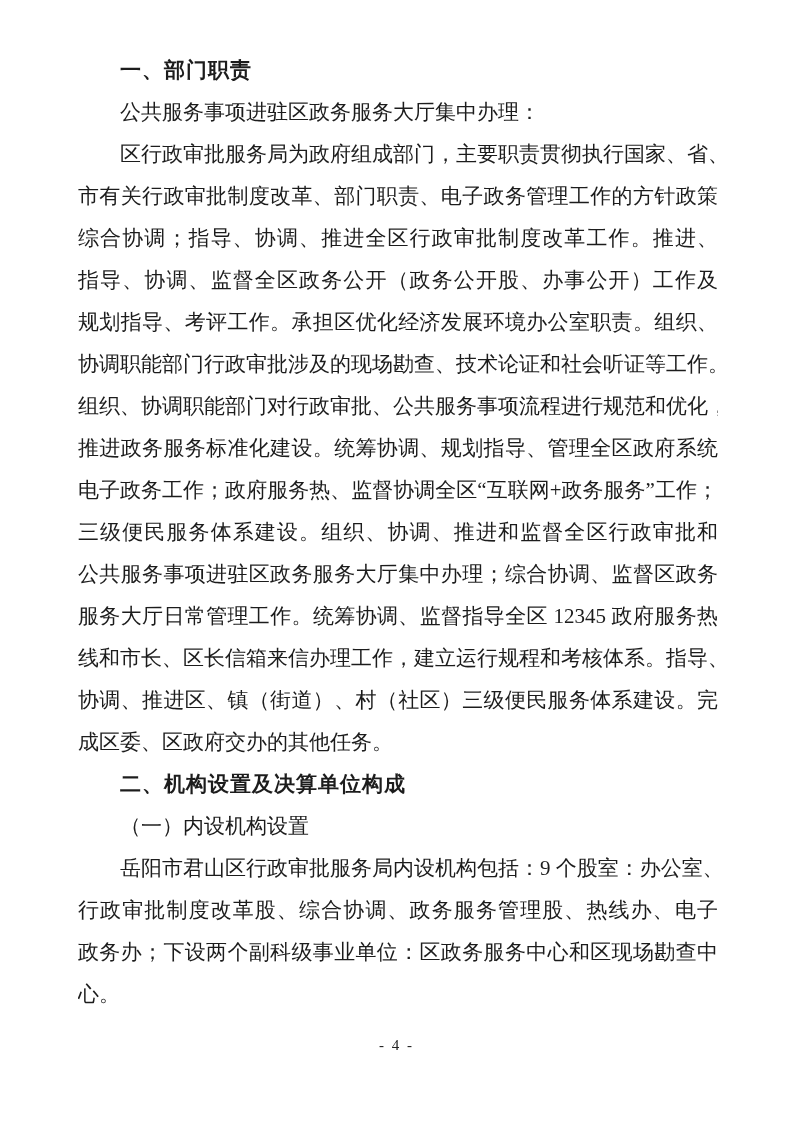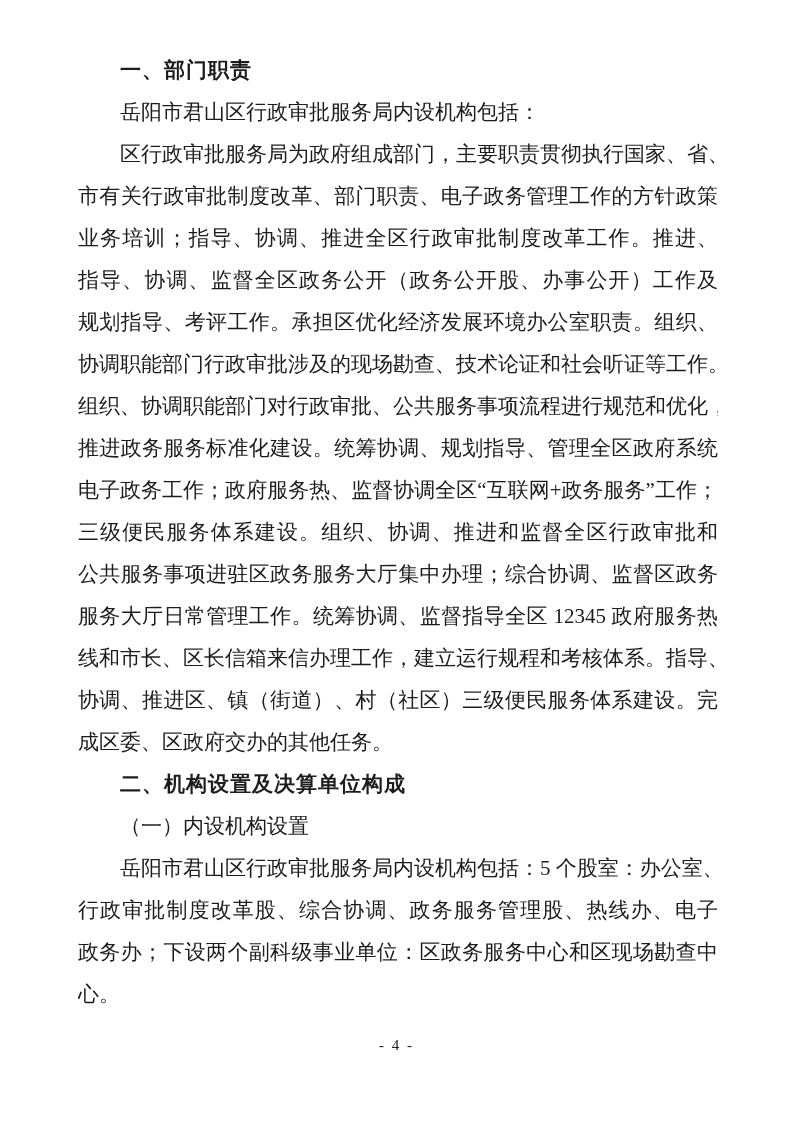--- a/index.html
+++ b/index.html
@@ -50,39 +50,39 @@
     color: #222222;
     letter-spacing: 2px;
   }
 </style>
 </head>
 <body>
 
 <div class="page">
   <main class="doc-body" id="doc-body">
       <div class="line heading indent no-justify">一、部门职责</div>
-      <div class="line indent no-justify">岳阳市君山区行政审批服务局内设机构包括：</div>
+      <div class="line indent no-justify">公共服务事项进驻区政务服务大厅集中办理：</div>
       <div class="line indent">区行政审批服务局为政府组成部门，主要职责贯彻执行国家、省、</div>
       <div class="line">市有关行政审批制度改革、部门职责、电子政务管理工作的方针政策</div>
-      <div class="line">业务培训；指导、协调、推进全区行政审批制度改革工作。推进、</div>
+      <div class="line">综合协调；指导、协调、推进全区行政审批制度改革工作。推进、</div>
       <div class="line">指导、协调、监督全区政务公开（政务公开股、办事公开）工作及</div>
       <div class="line">规划指导、考评工作。承担区优化经济发展环境办公室职责。组织、</div>
       <div class="line">协调职能部门行政审批涉及的现场勘查、技术论证和社会听证等工作。</div>
       <div class="line">组织、协调职能部门对行政审批、公共服务事项流程进行规范和优化，</div>
       <div class="line">推进政务服务标准化建设。统筹协调、规划指导、管理全区政府系统</div>
       <div class="line">电子政务工作；政府服务热、监督协调全区“互联网+政务服务”工作；</div>
       <div class="line">三级便民服务体系建设。组织、协调、推进和监督全区行政审批和</div>
       <div class="line">公共服务事项进驻区政务服务大厅集中办理；综合协调、监督区政务</div>
       <div class="line">服务大厅日常管理工作。统筹协调、监督指导全区 12345 政府服务热</div>
       <div class="line">线和市长、区长信箱来信办理工作，建立运行规程和考核体系。指导、</div>
       <div class="line">协调、推进区、镇（街道）、村（社区）三级便民服务体系建设。完</div>
       <div class="line no-justify">成区委、区政府交办的其他任务。</div>
       <div class="line heading indent no-justify">二、机构设置及决算单位构成</div>
       <div class="line indent no-justify">（一）内设机构设置</div>
-      <div class="line indent">岳阳市君山区行政审批服务局内设机构包括：5 个股室：办公室、</div>
+      <div class="line indent">岳阳市君山区行政审批服务局内设机构包括：9 个股室：办公室、</div>
       <div class="line">行政审批制度改革股、综合协调、政务服务管理股、热线办、电子</div>
       <div class="line">政务办；下设两个副科级事业单位：区政务服务中心和区现场勘查中</div>
       <div class="line no-justify">心。</div>
     </main>
   <div class="footer">
     <span>- 4 -</span>
   </div>
 </div>
 
 </body></html>

